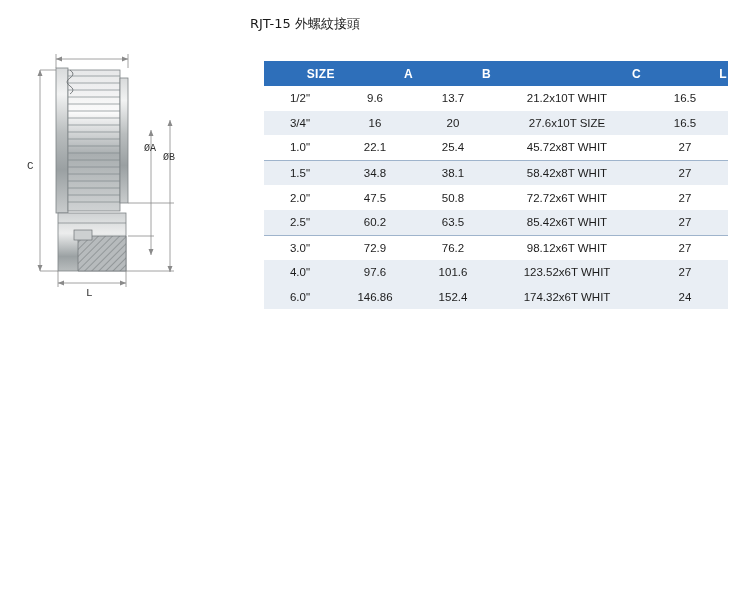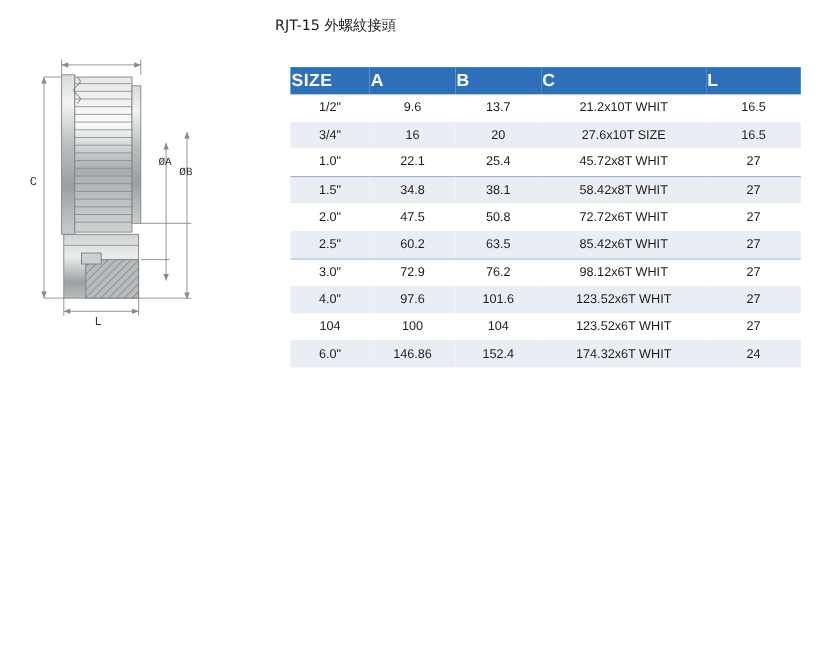--- a/index.html
+++ b/index.html
@@ -66,23 +66,23 @@
   table.spec {
     border-collapse: collapse;
     width: 464px;
     table-layout: fixed;
     font-size: 11.5px;
   }
   table.spec th {
     background: #2e6fba;
     color: #ffffff;
     font-weight: bold;
-    font-size: 16px;
+    font-size: 12px;
     height: 23px;
-    text-align: left;
+    text-align: right;
     letter-spacing: 0.4px;
   }
   table.spec td {
     height: 22.6px;
     text-align: center;
     color: #1c1c1c;
     font-size: 11.5px;
   }
   tr.band-a td { background: #ffffff; }
   tr.band-b td { background: #e9eef4; }
@@ -282,27 +282,20 @@
           <td>98.12x6T WHIT</td>
           <td>27</td>
         </tr>
         <tr class="band-b">
           <td>4.0"</td>
           <td>97.6</td>
           <td>101.6</td>
           <td>123.52x6T WHIT</td>
           <td>27</td>
         </tr>
-        <tr class="band-a">
-          <td>104</td>
-          <td>100</td>
-          <td>104</td>
-          <td>123.52x6T WHIT</td>
-          <td>27</td>
-        </tr>
         <tr class="band-b">
           <td>6.0"</td>
           <td>146.86</td>
           <td>152.4</td>
           <td>174.32x6T WHIT</td>
           <td>24</td>
         </tr>
       </tbody>
     </table>
   </div>

